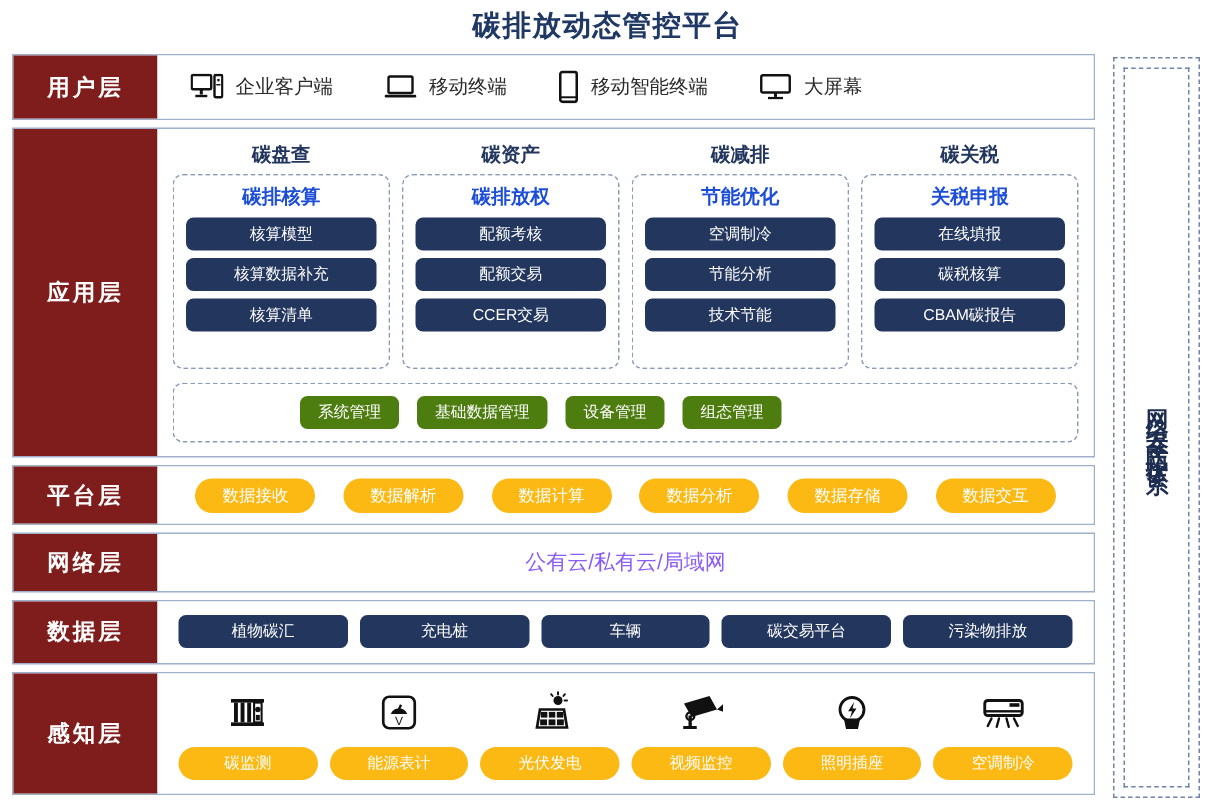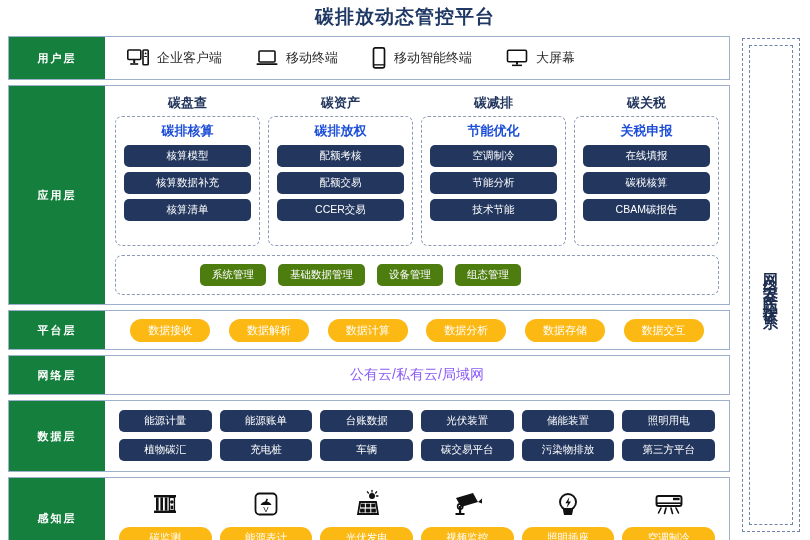--- a/index.html
+++ b/index.html
@@ -43,23 +43,23 @@
   .layer {
     display: flex;
     align-items: stretch;
     margin-bottom: 5px;
     border: 1px solid #9fb0cc;
     background: #ffffff;
     box-sizing: border-box;
   }
   .layer-label {
     flex: 0 0 96px;
-    background: #15803d;
+    background: #7f1d1d;
     color: #ffffff;
-    font-size: 11px;
+    font-size: 15px;
     font-weight: bold;
     letter-spacing: 2px;
     display: flex;
     align-items: center;
     justify-content: center;
     box-sizing: border-box;
   }
   .layer-body {
     flex: 1 1 auto;
     background: #ffffff;
@@ -410,34 +410,25 @@
       <div class="layer-label">网络层</div>
       <div class="layer-body">
         <div class="network-row">公有云/私有云/局域网</div>
       </div>
     </div>
 
     <div class="layer">
       <div class="layer-label">数据层</div>
       <div class="layer-body data-body">
         <div class="data-row">
-          <span class="pill-data">能源计量</span>
-          <span class="pill-data">能源账单</span>
-          <span class="pill-data">台账数据</span>
-          <span class="pill-data">光伏装置</span>
-          <span class="pill-data">储能装置</span>
-          <span class="pill-data">照明用电</span>
-        </div>
-        <div class="data-row">
           <span class="pill-data">植物碳汇</span>
           <span class="pill-data">充电桩</span>
           <span class="pill-data">车辆</span>
           <span class="pill-data">碳交易平台</span>
           <span class="pill-data">污染物排放</span>
-          <span class="pill-data">第三方平台</span>
         </div>
       </div>
     </div>
 
     <div class="layer">
       <div class="layer-label">感知层</div>
       <div class="layer-body sense-body">
         <div class="sense-row">
 
           <div class="sense-col">

